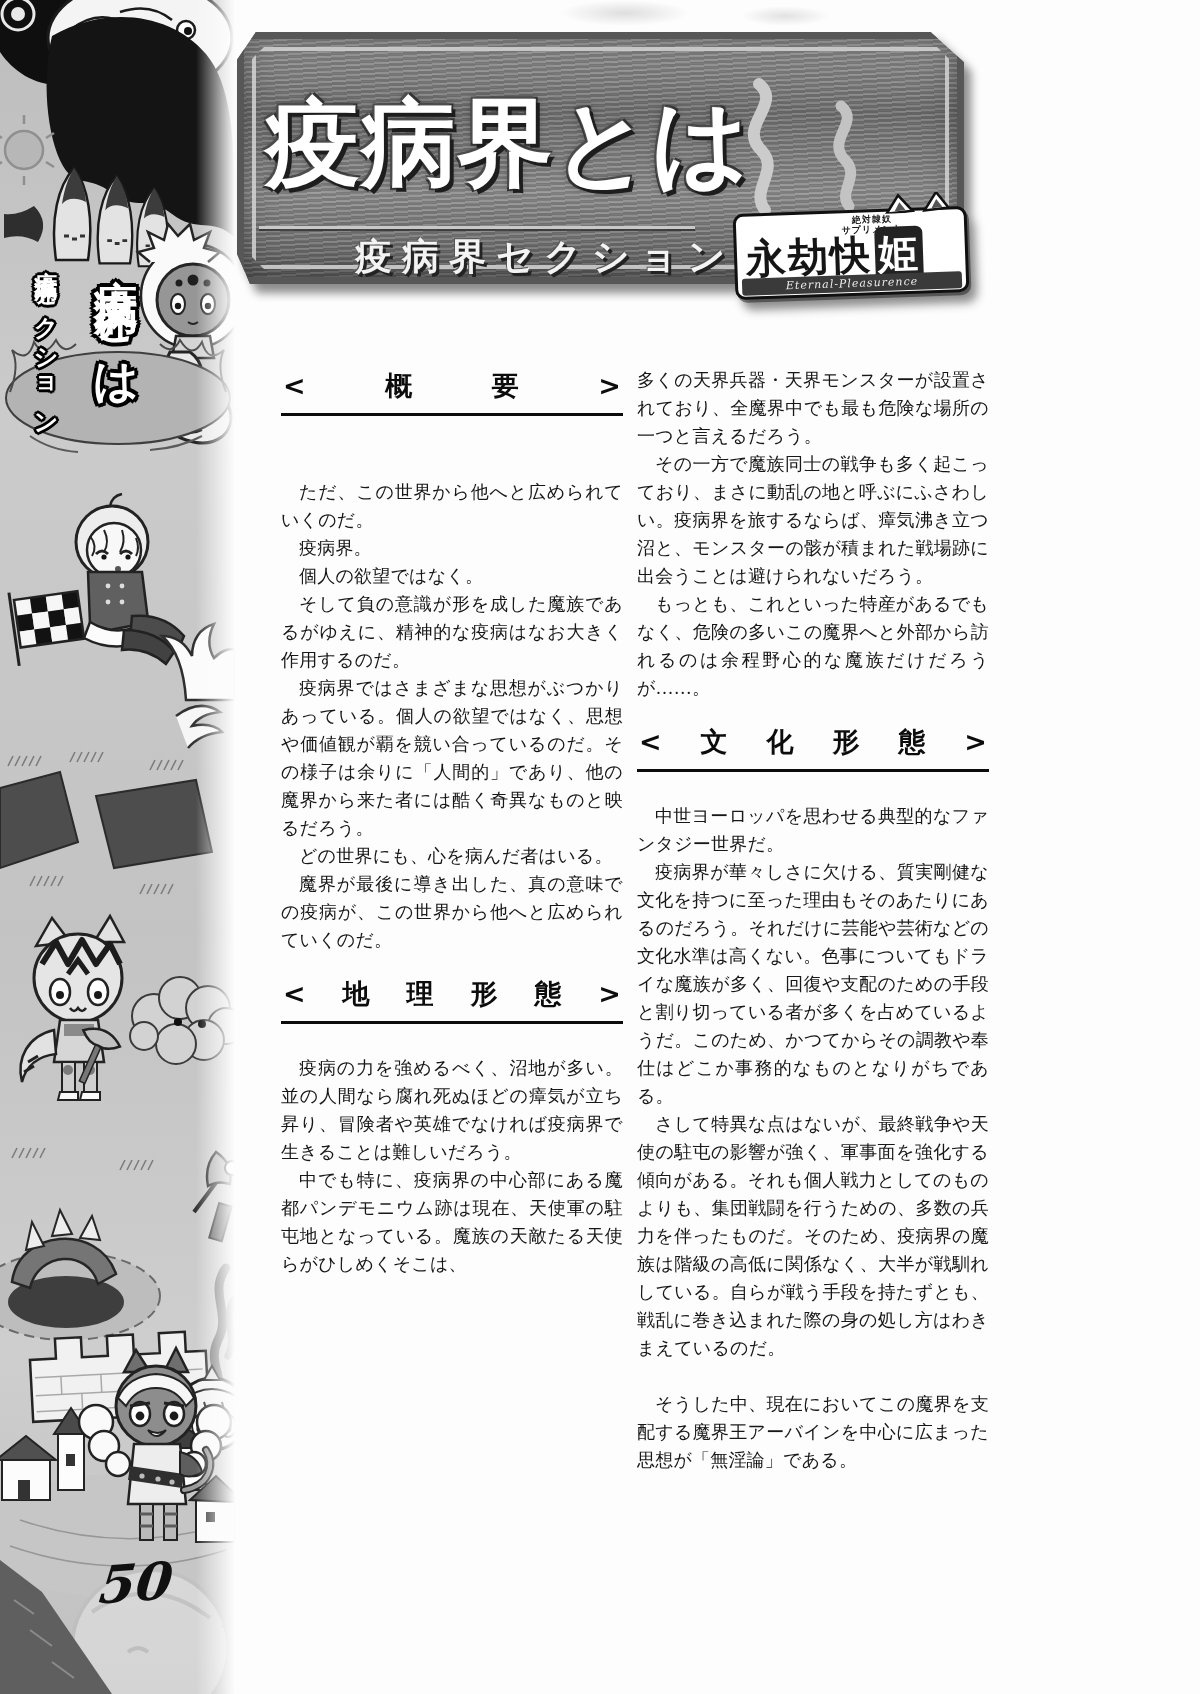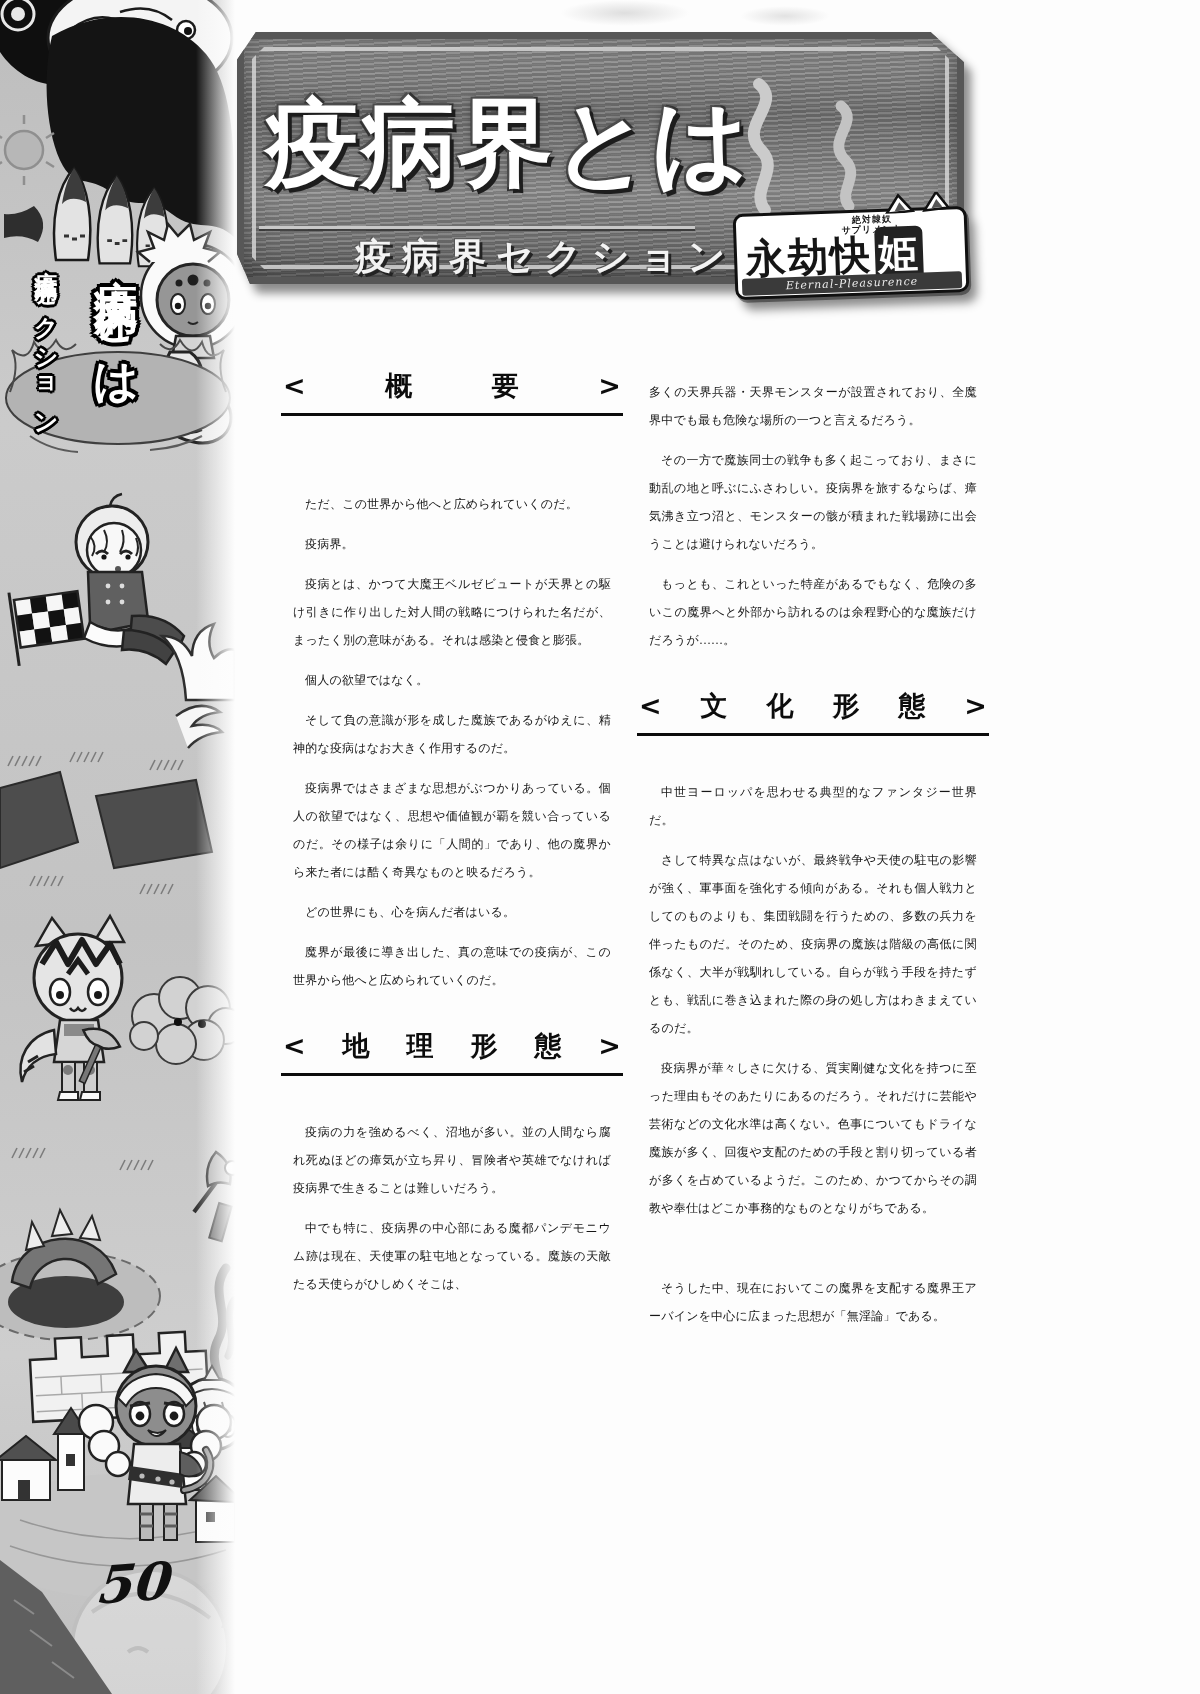--- a/index.html
+++ b/index.html
@@ -58,21 +58,21 @@
   .logo-main-last{display:inline-block;background:#222;color:#fff;border-radius:7px;padding:0 3px;
       margin-left:3px;}
   .logo-ribbon{position:absolute;left:7px;right:7px;bottom:4px;height:17px;background:#3a3a3a;
       border-radius:3px;color:#ececec;font-size:11px;line-height:17px;text-align:center;
       font-family:"DejaVu Serif","Liberation Serif",serif;font-style:italic;letter-spacing:1px;}
 
   
   .column{position:absolute;}
   .col-left{left:281px;top:368px;width:342px;}
   .col-right{left:637px;top:366px;width:352px;}
-  .para{margin:12px;font-size:12px;line-height:28px;text-align:justify;text-indent:1em;
+  .para{margin:0;font-size:18px;line-height:28px;text-align:justify;text-indent:1em;
         color:#171717;letter-spacing:0.2px;}
   .para.no-indent{text-indent:0;}
   .section-heading{display:flex;justify-content:space-between;align-items:baseline;
       font-family:"DejaVu Sans","Liberation Sans",sans-serif;font-weight:bold;font-size:27px;
       color:#0c0c0c;border-bottom:3px solid #0c0c0c;padding:0 2px 9px 2px;margin:0;}
   .gap{width:100%;}
 
   .smudge{position:absolute;pointer-events:none;}
 </style>
 </head>
@@ -392,21 +392,20 @@
       <div class="section-heading">
         <span>&lt;</span>
         <span>概</span>
         <span>要</span>
         <span>&gt;</span>
       </div>
       <div class="gap" style="height: 34px;"></div>
       <div class="gap" style="height: 28px;"></div>
       <p class="para">ただ、この世界から他へと広められていくのだ。</p>
       <p class="para">疫病界。</p>
-      <p class="para">疫病とは、かつて大魔王ベルゼビュートが天界との駆け引きに作り出した対人間の戦略につけられた名だが、まったく別の意味がある。それは感染と侵食と膨張。</p>
       <p class="para">個人の欲望ではなく。</p>
       <p class="para">そして負の意識が形を成した魔族であるがゆえに、精神的な疫病はなお大きく作用するのだ。</p>
       <p class="para">疫病界ではさまざまな思想がぶつかりあっている。個人の欲望ではなく、思想や価値観が覇を競い合っているのだ。その様子は余りに「人間的」であり、他の魔界から来た者には酷く奇異なものと映るだろう。</p>
       <p class="para">どの世界にも、心を病んだ者はいる。</p>
       <p class="para">魔界が最後に導き出した、真の意味での疫病が、この世界から他へと広められていくのだ。</p>
       <div class="gap" style="height: 22px;"></div>
       <div class="section-heading">
         <span>&lt;</span>
         <span>地</span>
         <span>理</span>
@@ -426,19 +425,19 @@
       <div class="section-heading">
         <span>&lt;</span>
         <span>文</span>
         <span>化</span>
         <span>形</span>
         <span>態</span>
         <span>&gt;</span>
       </div>
       <div class="gap" style="height: 30px;"></div>
       <p class="para">中世ヨーロッパを思わせる典型的なファンタジー世界だ。</p>
+      <p class="para">疫病界が華々しさに欠ける、質実剛健な文化を持つに至った理由もそのあたりにあるのだろう。それだけに芸能や芸術などの文化水準は高くない。色事についてもドライな魔族が多く、回復や支配のための手段と割り切っている者が多くを占めているようだ。このため、かつてからその調教や奉仕はどこか事務的なものとなりがちである。</p>
       <p class="para">さして特異な点はないが、最終戦争や天使の駐屯の影響が強く、軍事面を強化する傾向がある。それも個人戦力としてのものよりも、集団戦闘を行うための、多数の兵力を伴ったものだ。そのため、疫病界の魔族は階級の高低に関係なく、大半が戦馴れしている。自らが戦う手段を持たずとも、戦乱に巻き込まれた際の身の処し方はわきまえているのだ。</p>
-      <p class="para">疫病界が華々しさに欠ける、質実剛健な文化を持つに至った理由もそのあたりにあるのだろう。それだけに芸能や芸術などの文化水準は高くない。色事についてもドライな魔族が多く、回復や支配のための手段と割り切っている者が多くを占めているようだ。このため、かつてからその調教や奉仕はどこか事務的なものとなりがちである。</p>
       <div class="gap" style="height: 28px;"></div>
       <p class="para">そうした中、現在においてこの魔界を支配する魔界王アーバインを中心に広まった思想が「無淫論」である。</p>
     </div>
 
 </div>
 
 </body></html>

